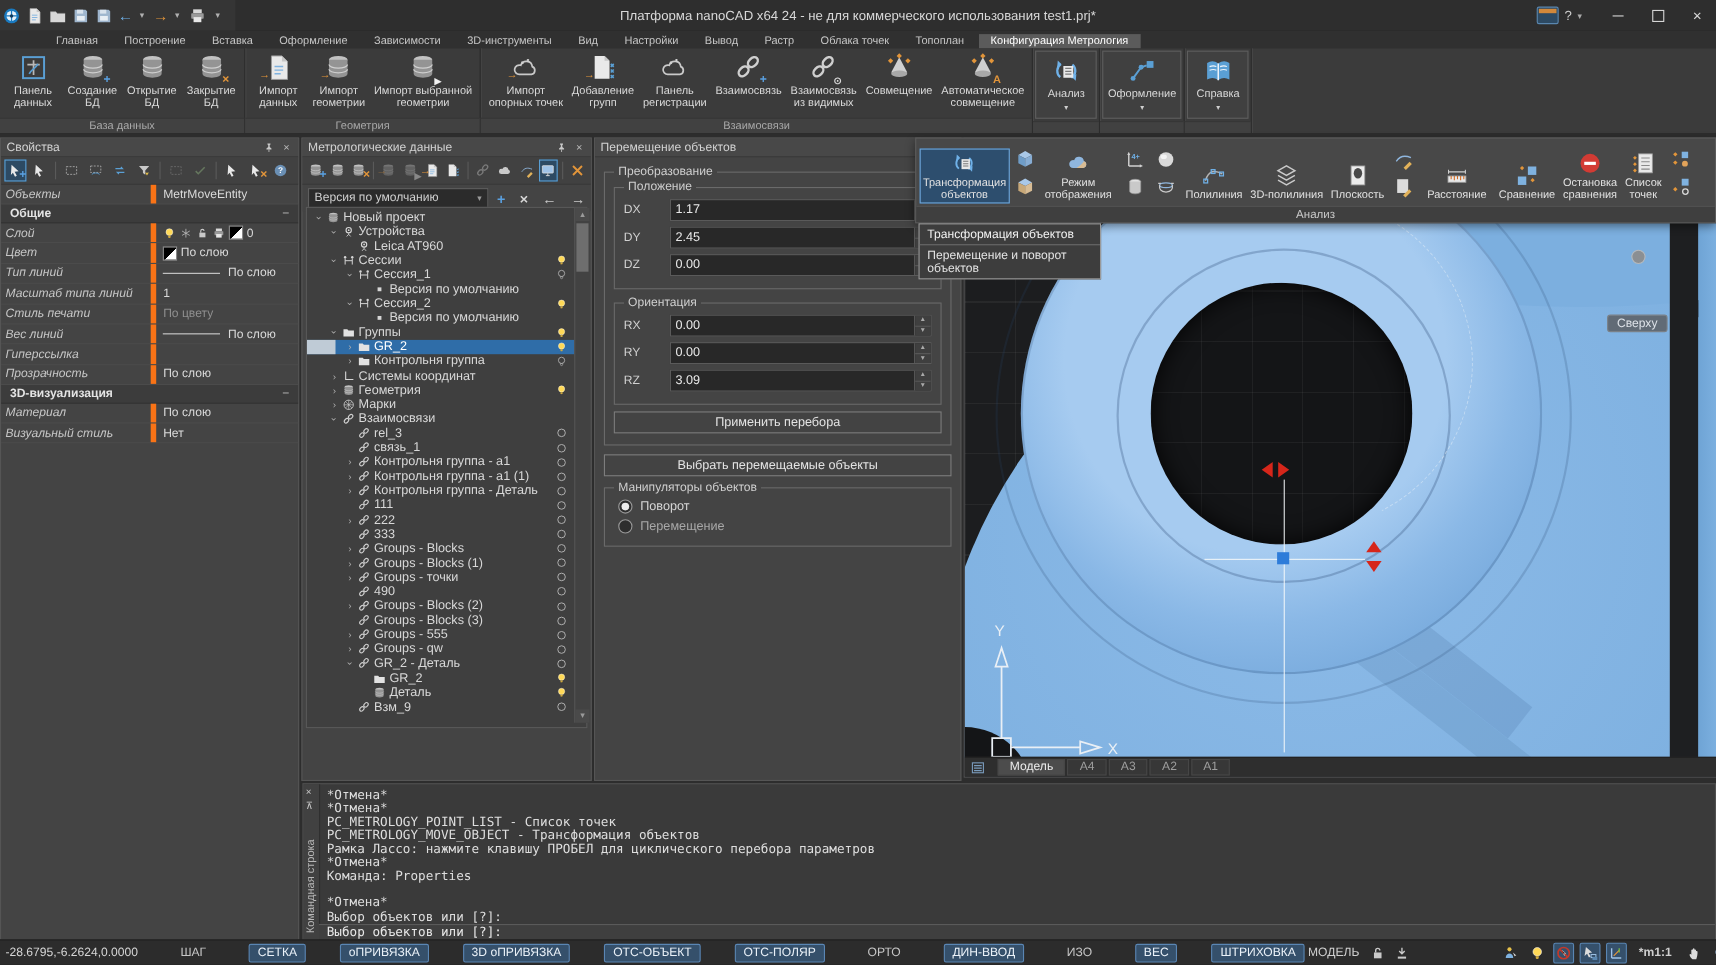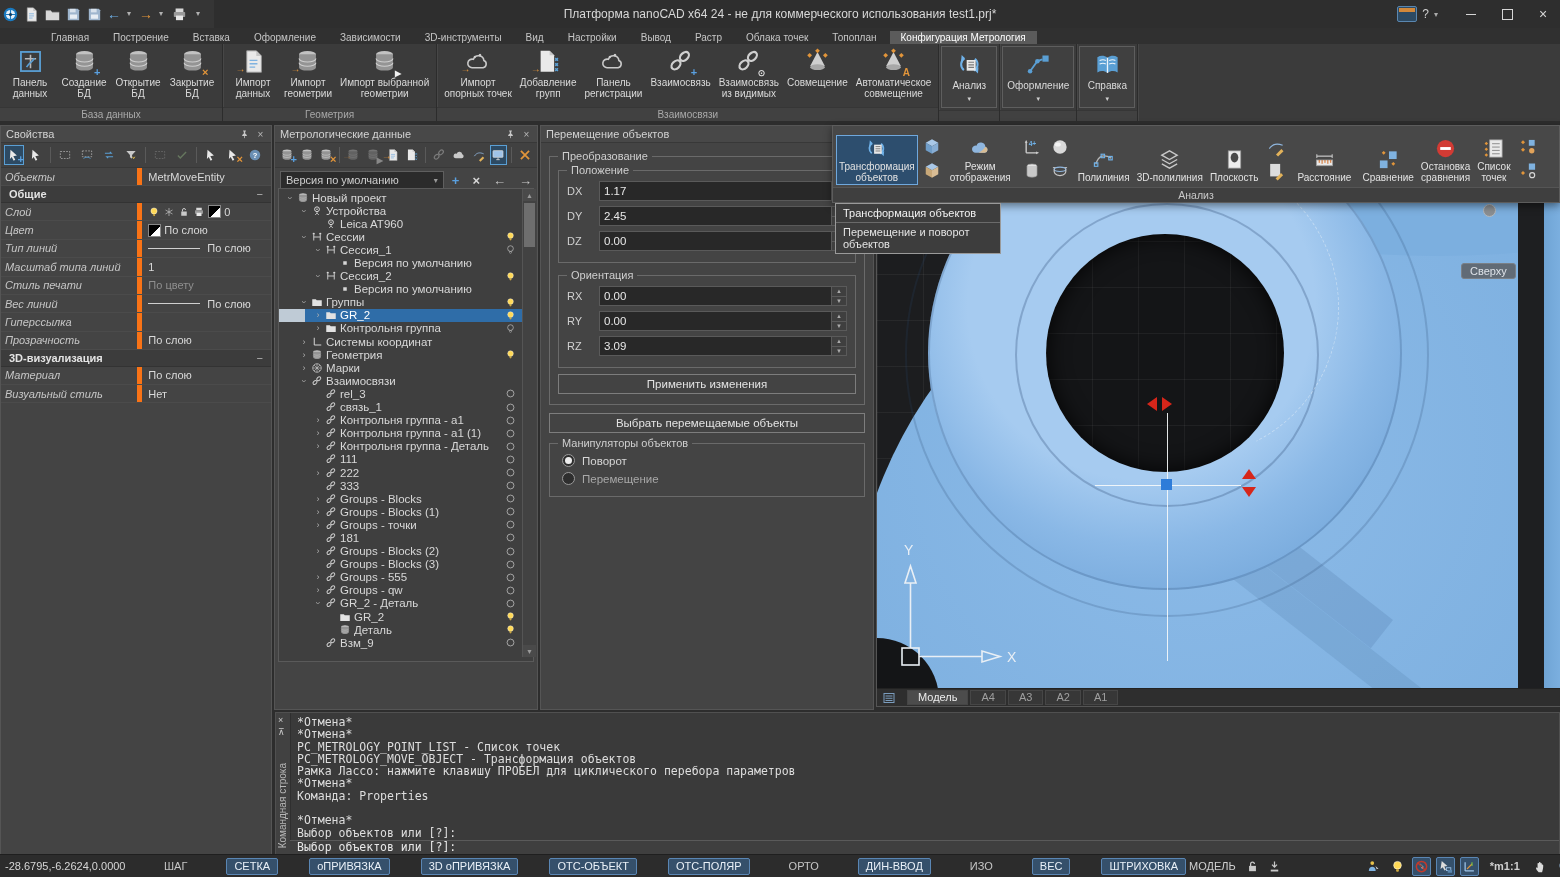--- a/index.html
+++ b/index.html
@@ -79,36 +79,36 @@
   .texp.open{transform:rotate(90deg);}
   .tic{width:12px;height:12px;margin:0 3px 0 1px;flex:0 0 12px;}
   .tright{position:absolute;right:17px;width:11px;height:11px;}
   #treescroll{position:absolute;right:1px;top:1px;bottom:1px;width:13px;background:#424242;border-left:1px solid #555;}
   .scar{position:absolute;left:0;right:0;height:12px;display:grid;place-items:center;font-size:7px;color:#9a9a9a;background:#4a4a4a;}
   #thumb{position:absolute;left:1px;right:1px;top:14px;height:44px;background:#6e6e6e;}
   
   .fs{border:1px solid #6a6a6a;margin:4px 8px;padding:0 8px 6px;}
   .fs legend{font-size:11px;color:#cfcfcf;padding:0 4px;}
   .spinrow{display:flex;align-items:center;margin:5px 0;}
-  .spinlbl{width:32px;font-size:11px;color:#d0d0d0;}
+  .spinlbl{width:42px;font-size:11px;color:#d0d0d0;}
   .spinbox{flex:1;display:flex;align-items:stretch;background:#282828;border:1px solid #5a5a5a;height:18px;}
   .spinbox input{flex:1;background:transparent;border:none;color:#e8e8e8;font-size:11.5px;padding:0 4px;font-family:inherit;outline:none;min-width:0;}
   .spn{display:flex;flex-direction:column;width:14px;border-left:1px solid #5a5a5a;}
   .spn i{flex:1;font-style:normal;font-size:6px;line-height:8px;color:#aaa;text-align:center;background:#3f3f3f;}
   .spn i+i{border-top:1px solid #5a5a5a;}
   .wbtn{display:block;background:#434343;border:1px solid #7d7d7d;color:#e3e3e3;font-size:11.5px;padding:3px 0;font-family:inherit;text-align:center;}
   .radiorow{display:flex;align-items:center;gap:7px;margin:5px 4px;font-size:11.5px;color:#d6d6d6;}
   .rdot{width:11px;height:11px;border-radius:50%;border:1px solid #9a9a9a;background:#2e2e2e;position:relative;flex:0 0 11px;}
   .radiorow.sel .rdot::after{content:'';position:absolute;inset:2px;border-radius:50%;background:#ededed;}
   .radiorow.unsel{color:#a8a8a8;}
   
   #viewport{position:absolute;left:876px;top:4px;width:684px;height:580px;background:#1c1d1f;border:1px solid #555;overflow:hidden;}
   #vpscene{position:absolute;inset:0 0 17px 0;overflow:hidden;
      background-image:repeating-linear-gradient(0deg,rgba(255,255,255,.05) 0 1px,transparent 1px 46px),
-                      repeating-linear-gradient(90deg,rgba(255,255,255,.05) 0 1px,transparent 1px 46px);}
+                      repeating-linear-gradient(90deg,rgba(255,255,255,.05) 0 1px,transparent 1px 46px);margin-top:23px;}
   .shape{position:absolute;}
   #bluemain{left:-28px;top:70px;width:908px;height:908px;border-radius:50%;
      background:radial-gradient(circle at 38% 28%,#8dbbe8,#7cafdf 55%,#6b9fd2 80%,#6096c9 100%);}
   #bluetop{left:260px;top:-50px;width:600px;height:180px;border-radius:50%;background:#7cafdf;}
   #boss{left:51px;top:-10px;width:474px;height:474px;border-radius:50%;
      background:radial-gradient(circle at 45% 40%,#a6cbf0 0 45%,#8ab8e6 62%,#79abdd 78%,#6fa2d4 100%);
      box-shadow:inset 0 0 0 2px rgba(30,60,100,.2);}
   #ring1{left:138px;top:77px;width:300px;height:300px;border-radius:50%;border:2px solid rgba(40,70,110,.28);}
   #ring2{left:28px;top:-33px;width:520px;height:520px;border-radius:50%;border:2px solid rgba(40,70,110,.2);}
   #hole{left:169px;top:108px;width:238px;height:238px;border-radius:50%;background:#141517;
@@ -1161,21 +1161,21 @@
             <span style="width:33px;flex:0 0 33px;"></span>
             <span class="texp"></span>
             <span class="ic tic">
               <svg viewBox="0 0 24 24">
                 <g fill="none" stroke="#cfcfcf" stroke-width="2">
                   <ellipse cx="8" cy="15" rx="4.6" ry="3.2" transform="rotate(-45 8 15)"></ellipse>
                   <ellipse cx="15.5" cy="7.5" rx="4.6" ry="3.2" transform="rotate(-45 15.5 7.5)"></ellipse>
                 </g>
               </svg>
             </span>
-            <span>181</span>
+            <span>490</span>
             <span class="ic tright">
               <svg viewBox="0 0 24 24">
                 <circle cx="12" cy="12" r="7.5" fill="none" stroke="#b8b8b8" stroke-width="1.8"></circle>
               </svg>
             </span>
           </div>
           <div class="trow">
             <span style="width:33px;flex:0 0 33px;"></span>
             <span class="texp">›</span>
             <span class="ic tic">
@@ -1398,21 +1398,21 @@
               <span class="spinlbl">RZ</span>
               <span class="spinbox">
                 <input value="3.09" style="">
                 <span class="spn">
                     <i>▲</i>
                     <i>▼</i>
                   </span>
                 </span>
             </div>
           </fieldset>
-          <button class="wbtn" style="width:100%;margin:6px 0 4px;">Применить изменения</button>
+          <button class="wbtn" style="width:100%;margin:6px 0 4px;">Применить перебора</button>
         </fieldset>
         <button class="wbtn" style="width:calc(100% - 16px);margin:8px 8px 4px;">Выбрать перемещаемые объекты</button>
         <fieldset class="fs">
           <legend>Манипуляторы объектов</legend>
           <div class="radiorow sel" id="radio0">
             <span class="rdot"></span>
             <span>Поворот</span>
           </div>
           <div class="radiorow unsel" id="radio1">
             <span class="rdot"></span>

